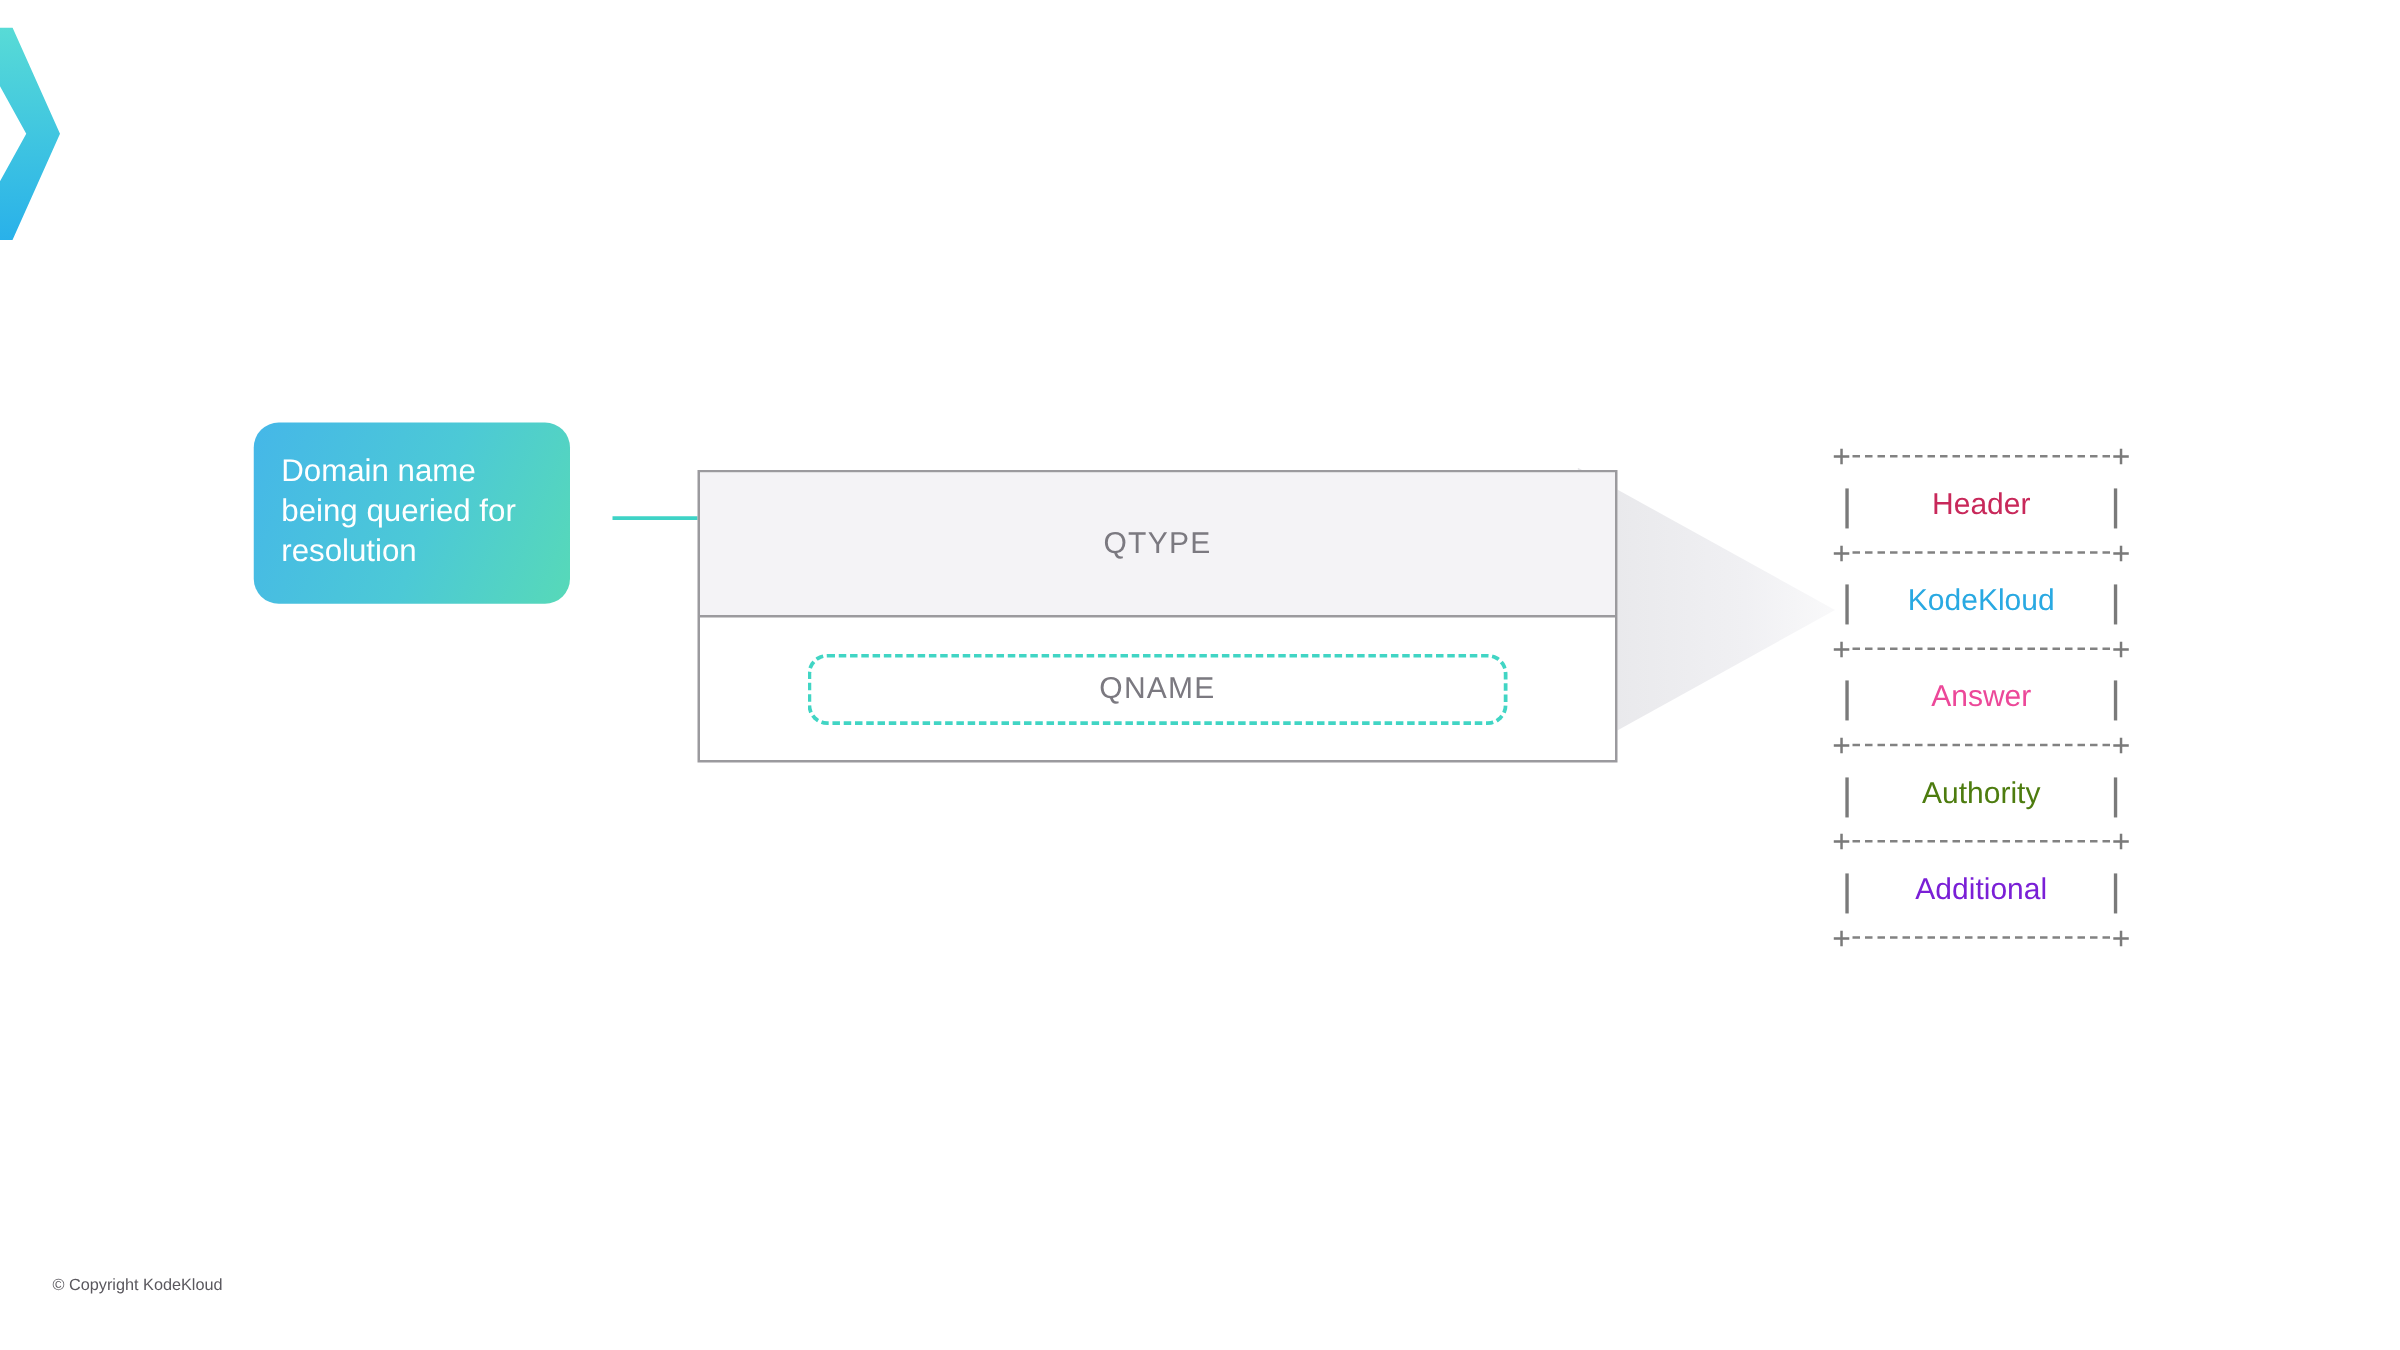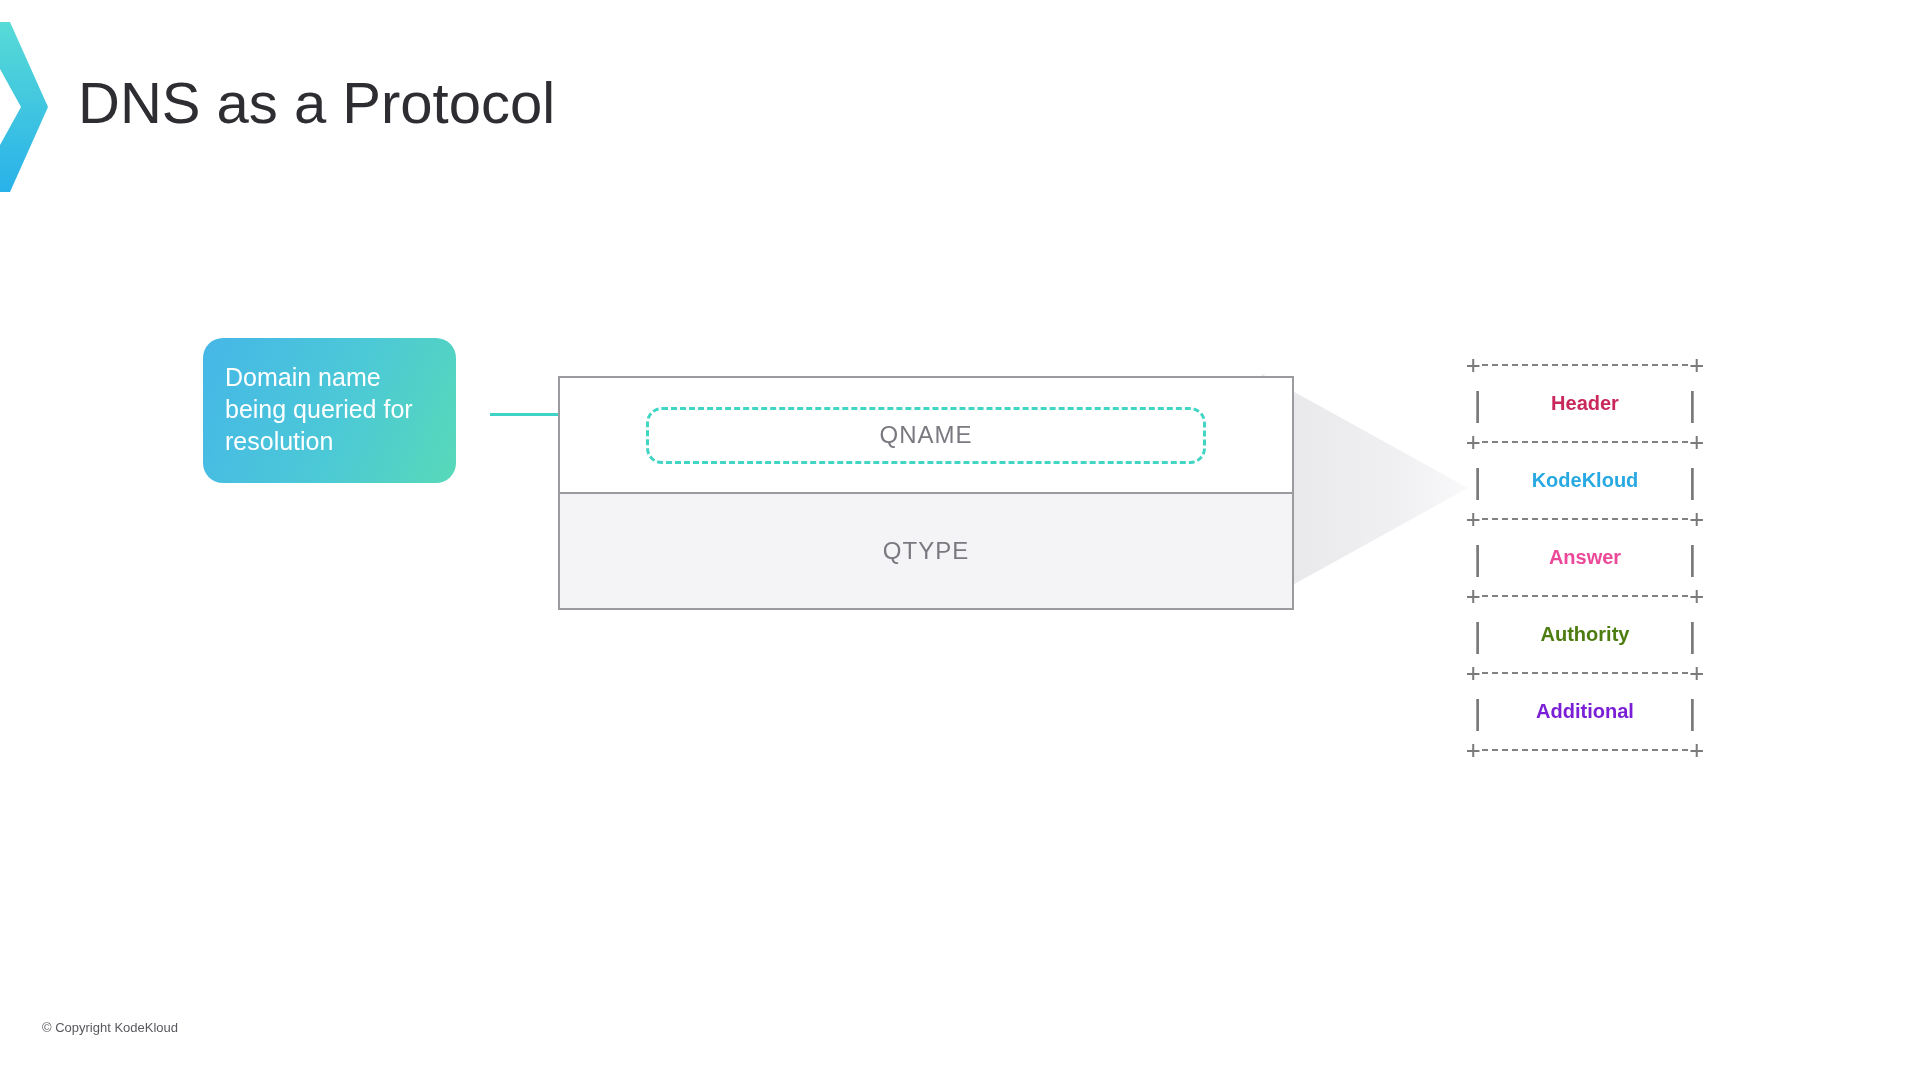--- a/index.html
+++ b/index.html
@@ -82,21 +82,21 @@
     flex:1; height:0; border-top:2px dashed #828282; margin:0 2px;
   }
   .arow {
     height:63px; display:flex; align-items:center; justify-content:space-between;
     padding:0 2px;
   }
   .pipe {
     font-family:"DejaVu Sans Mono", monospace;
     font-size:32px; color:#7a7a7a; font-weight:400;
   }
-  .alabel { font-size:20px; font-weight:700; }
+  .alabel { font-size:24px; font-weight:400; }
 
   
   .footer {
     position:absolute; left:42px; top:1016px;
     font-size:13px; line-height:24px; color:#5a585e;
   }
 </style>
 </head>
 <body>
 
@@ -105,37 +105,36 @@
   <svg class="chevron" viewBox="0 0 48 170" preserveAspectRatio="none" aria-hidden="true">
     <defs>
       <linearGradient id="chevGrad" x1="0" y1="0" x2="0" y2="1">
         <stop offset="0" stop-color="#58dbd6"></stop>
         <stop offset="1" stop-color="#29b1ea"></stop>
       </linearGradient>
     </defs>
     <polygon points="0,0 10,0 48,85 10,170 0,170 0,123 21,85 0,47" fill="url(#chevGrad)"></polygon>
   </svg>
 
-  <div class="title">DNS as a Protocol</div>
 
   <div class="callout">
     <div class="callout-text">Domain name being queried for resolution</div>
   </div>
 
   <div class="connector"></div>
 
   <div class="qtable">
+    <div class="qrow alt">
+      <span>QTYPE</span>
+    </div>
     <div class="qrow">
       <div class="qname-box">
         <span>QNAME</span>
       </div>
     </div>
-    <div class="qrow alt">
-      <span>QTYPE</span>
-    </div>
   </div>
 
   <div class="arrow"></div>
 
   <div class="ascii">
 
     <div class="sep">
       <span class="plus">+</span>
       <span class="dash"></span>
       <span class="plus">+</span>

